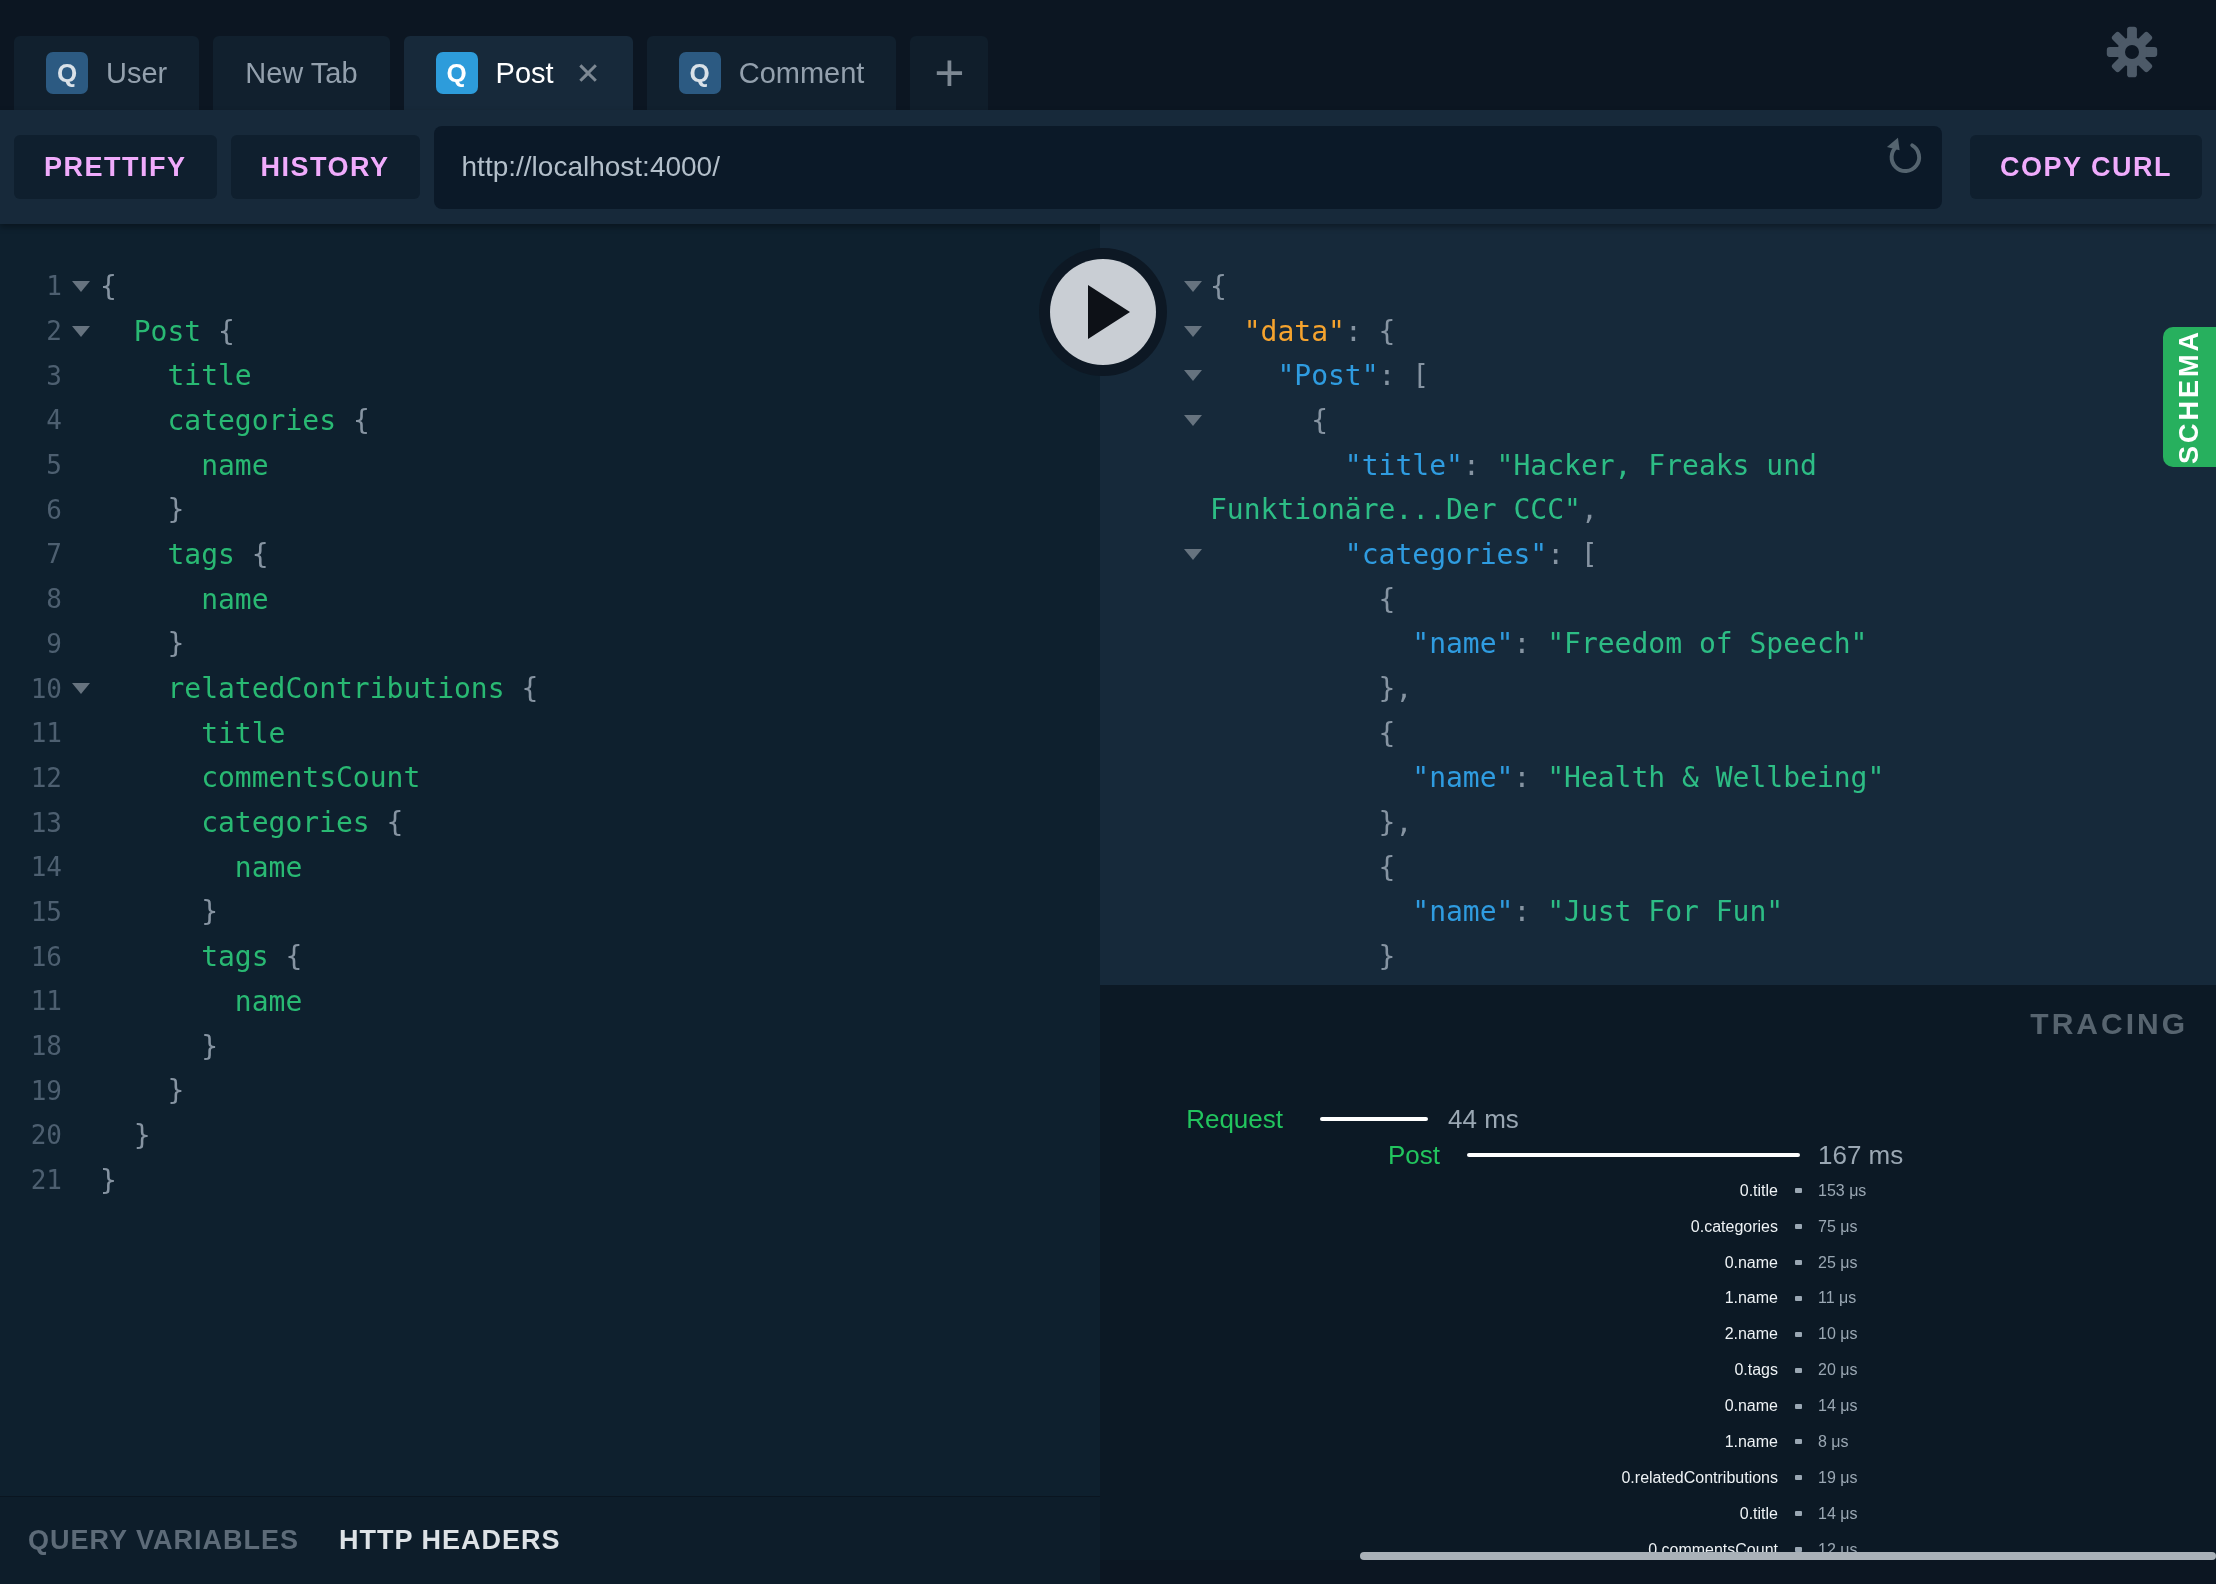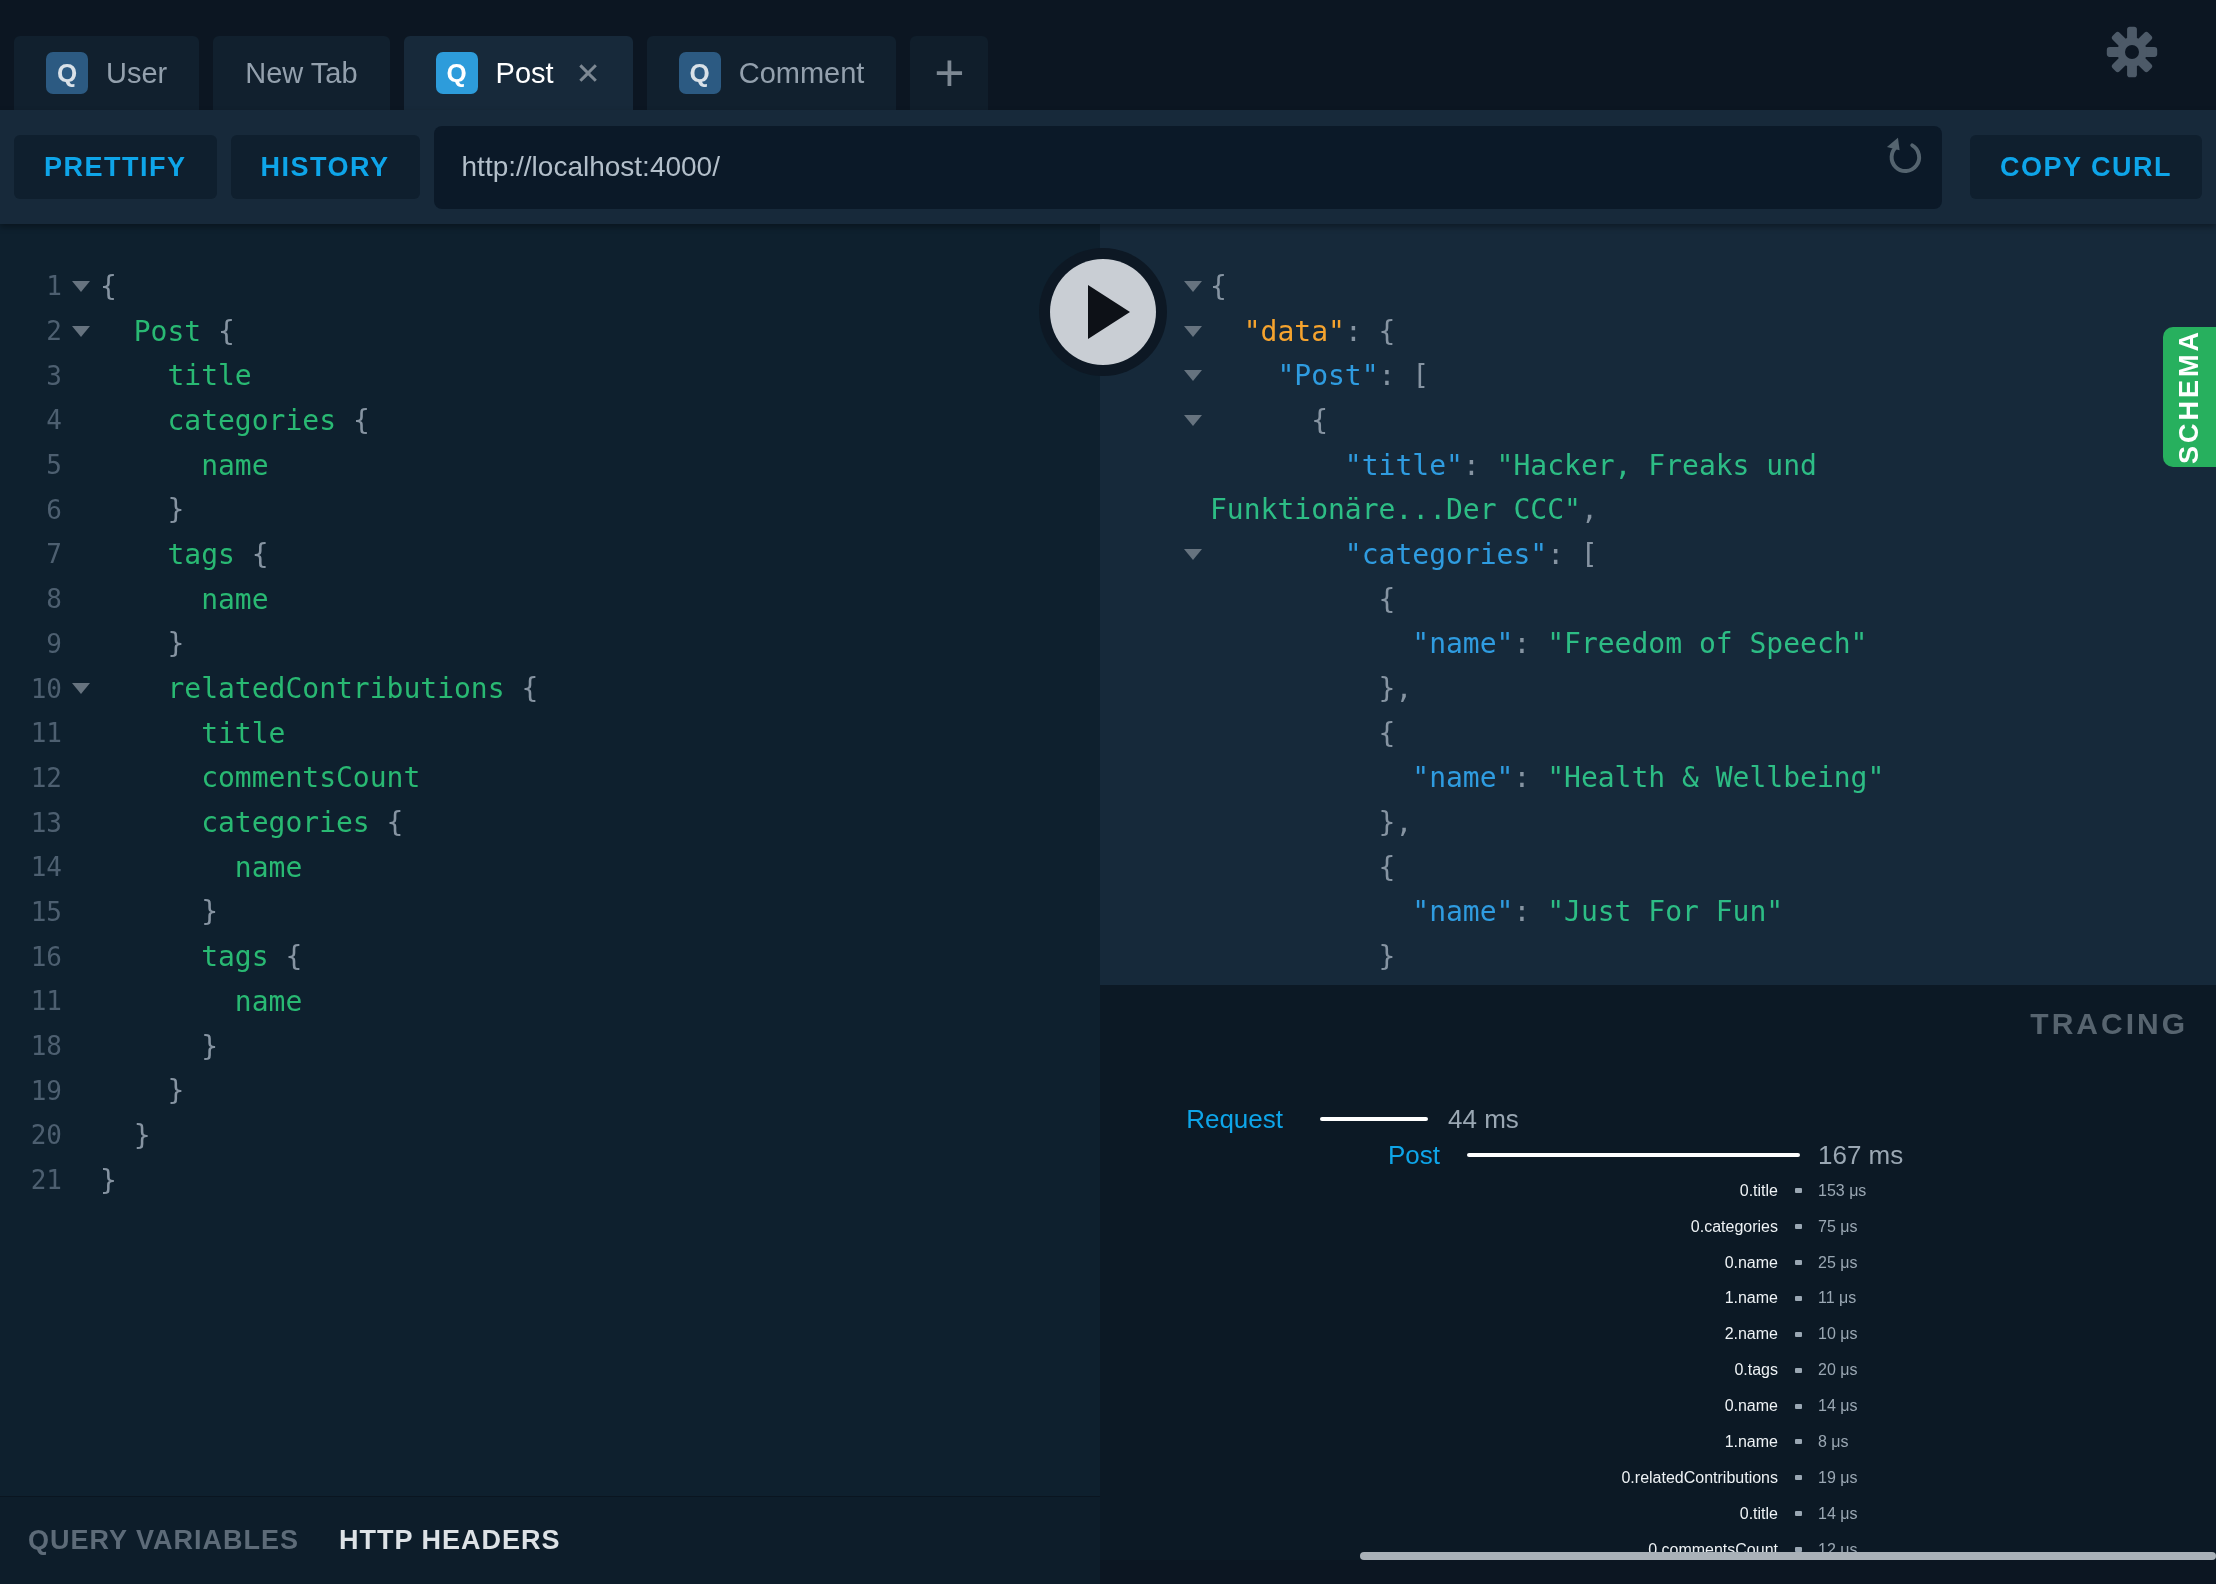--- a/index.html
+++ b/index.html
@@ -14,21 +14,21 @@
   .badge{width:42px;height:42px;border-radius:7px;background:#2c5a82;color:#d9e1e8;
          font-weight:bold;font-size:26px;display:flex;align-items:center;justify-content:center;flex:none;}
   .tab.active .badge{background:#2d9cdb;color:#ffffff;}
   .tclose{color:#7d8893;font-size:30px;margin-left:4px;}
   .addtab{width:78px;height:74px;background:#101e2b;border-radius:6px 6px 0 0;color:#7d8893;
           font-size:52px;display:flex;align-items:center;justify-content:center;font-weight:300;}
   .gear{position:absolute;right:56px;top:24px;}
   
   .toolbar{position:absolute;left:0;top:110px;width:2216px;height:114px;background:#17293a;
            display:flex;align-items:center;box-shadow:0 3px 6px rgba(0,0,0,.35);z-index:3;}
-  .tbtn{height:64px;background:#0f1f2e;border-radius:6px;color:#0ea5e9;font-size:27px;
+  .tbtn{height:64px;background:#0f1f2e;border-radius:6px;color:#f0abfc;font-size:27px;
         letter-spacing:1.5px;display:flex;align-items:center;padding:0 30px;margin-left:14px;
         font-weight:bold;flex:none;cursor:pointer;}
   .urlbox{height:83px;background:#0b1928;border-radius:8px;flex:1;margin:0 14px;
           display:flex;align-items:center;position:relative;}
   .urlbox input{background:transparent;border:none;outline:none;color:#b3bfca;font-size:28px;
           padding:0 28px;width:100%;font-family:"Liberation Sans",sans-serif;}
   .refresh{position:absolute;right:16px;top:10px;cursor:pointer;}
   .tbtn:last-child{margin-right:14px;}
   
   .main{position:absolute;left:0;top:224px;width:2216px;height:1360px;}
@@ -51,21 +51,21 @@
        display:flex;align-items:center;gap:40px;padding-left:28px;box-sizing:border-box;
        border-top:1px solid #0a1520;}
   .bb-muted{color:#5d6b78;font-weight:bold;font-size:27px;letter-spacing:1px;cursor:pointer;}
   .bb-active{color:#dde2e6;font-weight:bold;font-size:27px;letter-spacing:1px;cursor:pointer;}
   
   .tracing{position:absolute;left:1100px;top:761px;width:1116px;height:575px;background:#0c1925;overflow:hidden;}
   .tr-title{position:absolute;top:22px;right:28px;color:#57646f;font-weight:bold;
             font-size:30px;letter-spacing:3px;}
   .trows{position:absolute;top:116px;left:0;width:1116px;}
   .trow{height:35.9px;position:relative;font-size:26px;}
-  .span-label{position:absolute;color:#0ea5e9;top:50%;transform:translateY(-50%);}
+  .span-label{position:absolute;color:#22c55e;top:50%;transform:translateY(-50%);}
   .span-bar{position:absolute;height:4px;background:#ffffff;border-radius:2px;top:50%;transform:translateY(-50%);}
   .span-time{position:absolute;color:#9aa7b3;top:50%;transform:translateY(-50%);}
   .req .span-label{right:933px;} .req .span-bar{left:220px;width:108px;} .req .span-time{left:348px;}
   .post .span-label{right:776px;} .post .span-bar{left:367px;width:333px;} .post .span-time{left:718px;}
   .rrow{display:flex;justify-content:flex-end;align-items:center;padding-right:230px;height:35.9px;}
   .rlabel{color:#eef2f5;padding-left:24px;}
   .rdot{width:40px;display:flex;justify-content:center;align-items:center;flex:none;}
   .rdot i{display:block;width:7px;height:5px;background:#9aa7b3;border-radius:1px;}
   .rtime{width:168px;color:#9aa7b3;flex:none;}
   .hscroll{position:absolute;left:260px;bottom:0;width:856px;height:8px;background:#a9b1b8;border-radius:4px;}

